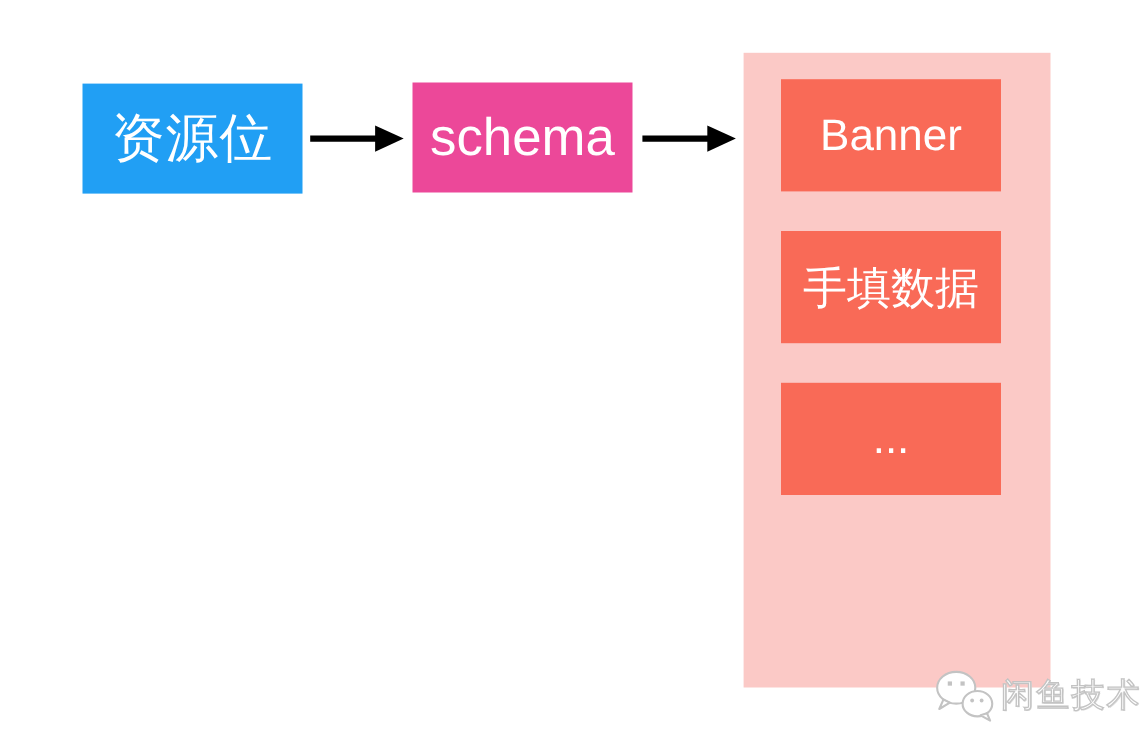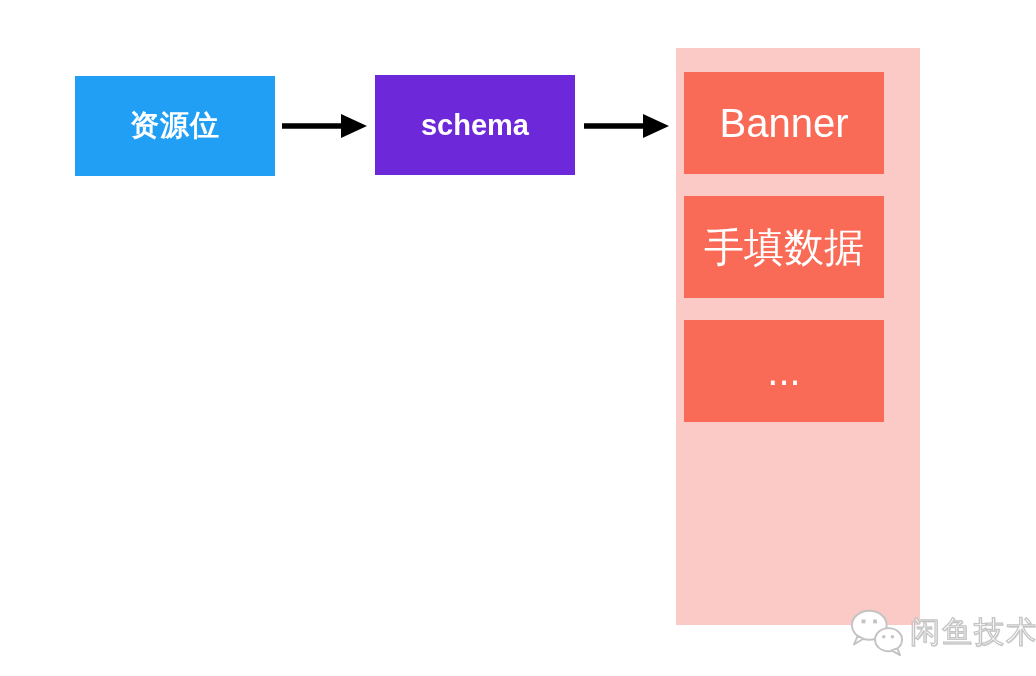--- a/index.html
+++ b/index.html
@@ -14,51 +14,51 @@
     height: 676px;
     background: #ffffff;
     overflow: hidden;
   }
   .node {
     position: absolute;
     display: flex;
     align-items: center;
     justify-content: center;
     color: #ffffff;
-    font-size: 29px;
-    font-weight: 700;
+    font-size: 48px;
+    font-weight: 400;
     letter-spacing: 1px;
   }
   .resource-box {
     left: 75px; top: 76px;
     width: 200px; height: 100px;
     background: #219FF4;
   }
   .schema-box {
     left: 375px; top: 75px;
     width: 200px; height: 100px;
-    background: #6d28d9;
+    background: #ec4899;
     letter-spacing: 0;
   }
   .arrow-svg {
     position: absolute;
     width: 88px; height: 28px;
   }
   .arrow-1 { left: 280px; top: 112px; }
   .arrow-2 { left: 582px; top: 112px; }
   .slots-panel {
     position: absolute;
     left: 676px; top: 48px;
-    width: 244px; height: 577px;
+    width: 279px; height: 577px;
     background: #FBC9C6;
     box-sizing: border-box;
-    padding: 24px 8px;
+    padding: 24px 34px;
     display: flex;
     flex-direction: column;
-    gap: 22px;
+    gap: 36px;
   }
   .slot-item {
     width: 200px; height: 102px;
     background: #F96A57;
     display: flex;
     align-items: center;
     justify-content: center;
     color: #ffffff;
     font-size: 40px;
     font-weight: 500;

